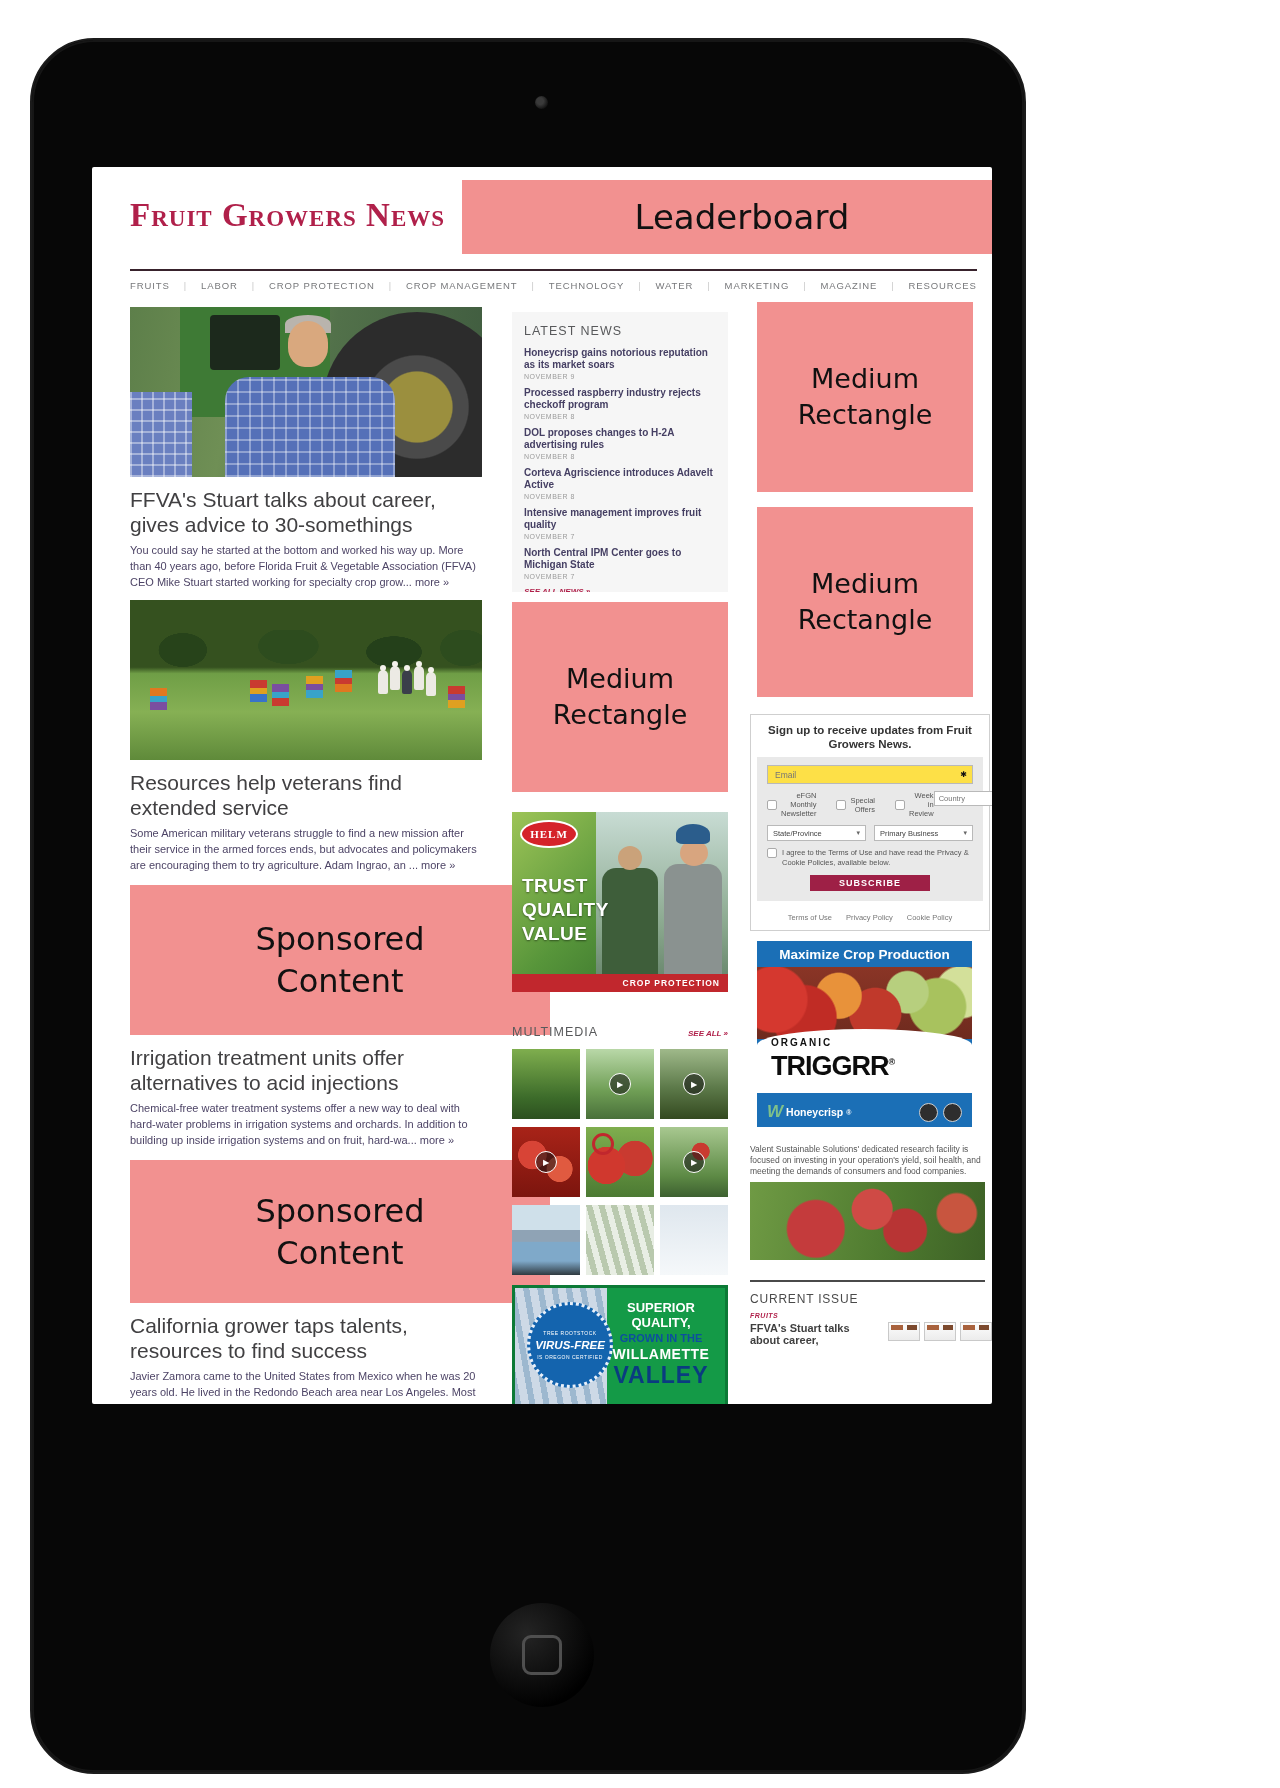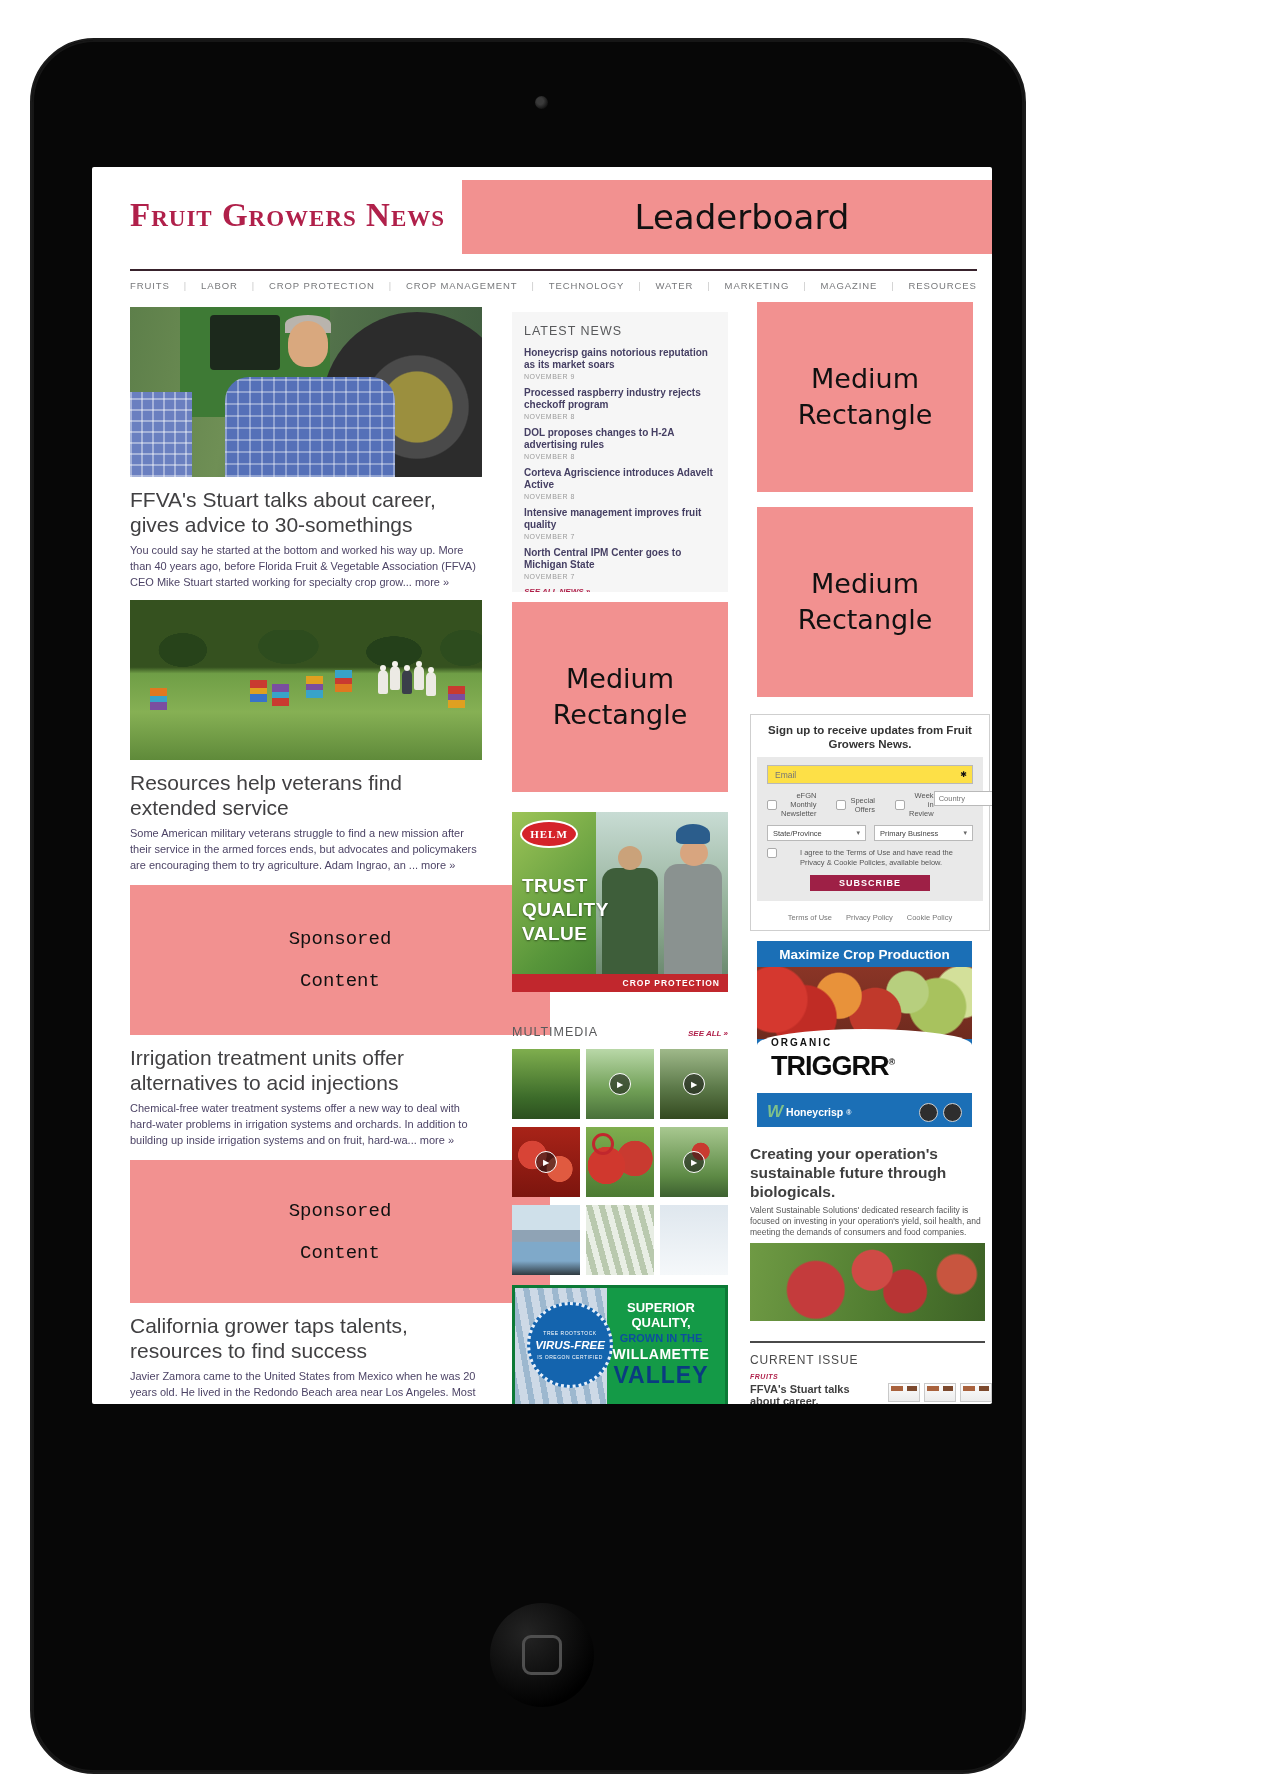--- a/index.html
+++ b/index.html
@@ -26,21 +26,21 @@
   .nav{position:absolute;left:38px;top:113px;width:847px;display:flex;align-items:center;
        justify-content:space-between;font-size:9.5px;letter-spacing:.9px;color:#77787b;}
   .nav .sep::before{content:"|";color:#c8c8c8;font-size:9px;}
 
   
   .slot{background:#f29190;display:flex;align-items:center;justify-content:center;text-align:center;
         color:#111;font-family:"DejaVu Sans",sans-serif;font-weight:500;}
   .slot-leaderboard{position:absolute;left:370px;top:13px;width:512px;height:74px;font-size:34px;padding-left:24px;}
   .slot-mr{width:216px;height:190px;font-size:27px;line-height:36px;}
   .slot-mr .lbl{width:150px;}
-  .slot-sponsored{width:420px;font-size:19px;line-height:42px;font-family:Liberation Mono, monospace;}
+  .slot-sponsored{width:420px;font-size:32px;line-height:42px;}
   .slot-sponsored .lbl{width:190px;}
 
   
   .col1{position:absolute;left:38px;top:140px;width:352px;}
   .col2{position:absolute;left:420px;top:140px;width:216px;}
   .col3{position:absolute;left:658px;top:135px;width:242px;}
 
   
   .headline{margin-top:10px;font-size:21px;line-height:25px;color:#414042;font-weight:500;cursor:pointer;}
   .excerpt{margin-top:5px;font-size:11px;line-height:16px;color:#4d4466;overflow:hidden;}
@@ -136,21 +136,21 @@
   .req{font-size:8px;color:#111;}
   .cb-area{display:flex;justify-content:space-between;margin-top:7px;}
   .cb-col{display:flex;flex-direction:row;gap:20px;text-align:right;}
   .cb-row{display:flex;align-items:center;gap:4px;font-size:7.5px;color:#555;}
   .cb{width:8px;height:8px;background:#fff;border:1px solid #aaa;border-radius:2px;flex:0 0 auto;}
   .country{width:78px;height:13px;border:1px solid #b9b9b9;background:#fff;font-size:7.5px;color:#777;padding:0 4px;outline:0;font-family:"Liberation Sans",sans-serif;}
   .sel-row{display:flex;gap:8px;margin-top:7px;}
   .sel{flex:1;height:14px;background:#fff;border:1px solid #b9b9b9;font-size:7.5px;color:#444;
        display:flex;align-items:center;justify-content:space-between;padding:0 5px;cursor:pointer;}
   .sel::after{content:"▾";font-size:7px;color:#666;}
-  .agree{display:flex;gap:23px;margin-top:7px;font-size:7.5px;line-height:9.5px;color:#555;}
+  .agree{display:flex;gap:5px;margin-top:7px;font-size:7.5px;line-height:9.5px;color:#555;}
   .subscribe{margin:8px auto 2px;width:120px;height:16px;background:#9e2046;color:#fff;font-size:9px;
              font-weight:bold;letter-spacing:1px;display:flex;align-items:center;justify-content:center;cursor:pointer;}
   .policy-row{display:flex;justify-content:center;gap:14px;font-size:7.5px;color:#777;padding:6px 0 8px;}
   .policy-row span{cursor:pointer;}
 
   .triggrr{position:relative;margin-left:7px;margin-top:10px;width:215px;height:186px;background:#1b6fb6;overflow:hidden;cursor:pointer;}
   .tg-tag{color:#fff;font-weight:bold;font-size:13.5px;text-align:center;padding-top:6px;}
   .tg-fruit{position:relative;margin-top:5px;height:72px;
       background:radial-gradient(circle at 8% 45%,#d5382f 0 16%,transparent 17%),
                  radial-gradient(circle at 22% 70%,#c02c25 0 18%,transparent 19%),
@@ -443,21 +443,20 @@
                 <span style="font-size:7px;">®</span>
             </div>
             <div class="tg-badges">
               <div class="tg-badge"></div>
               <div class="tg-badge"></div>
             </div>
           </div>
         </div>
 
         <div class="valent">
-          <div class="valent-head">Creating your operation's sustainable future through biologicals.</div>
           <div class="valent-body">Valent Sustainable Solutions' dedicated research facility is focused on investing in your operation's yield, soil health, and meeting the demands of consumers and food companies.</div>
           <div class="valent-photo"></div>
         </div>
 
         <div class="ci-rule"></div>
         <div class="ci-title">CURRENT ISSUE</div>
         <div class="ci-cat">FRUITS</div>
         <div class="ci-row">
           <div class="ci-head">FFVA's Stuart talks about career,</div>
           <div class="ci-thumbs">

